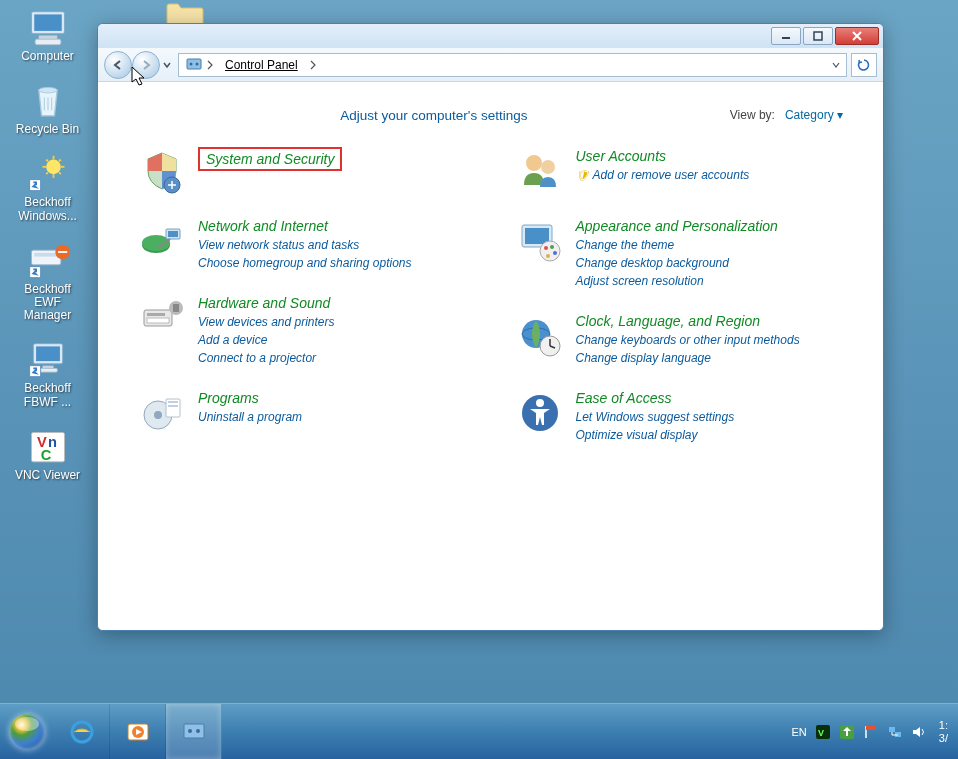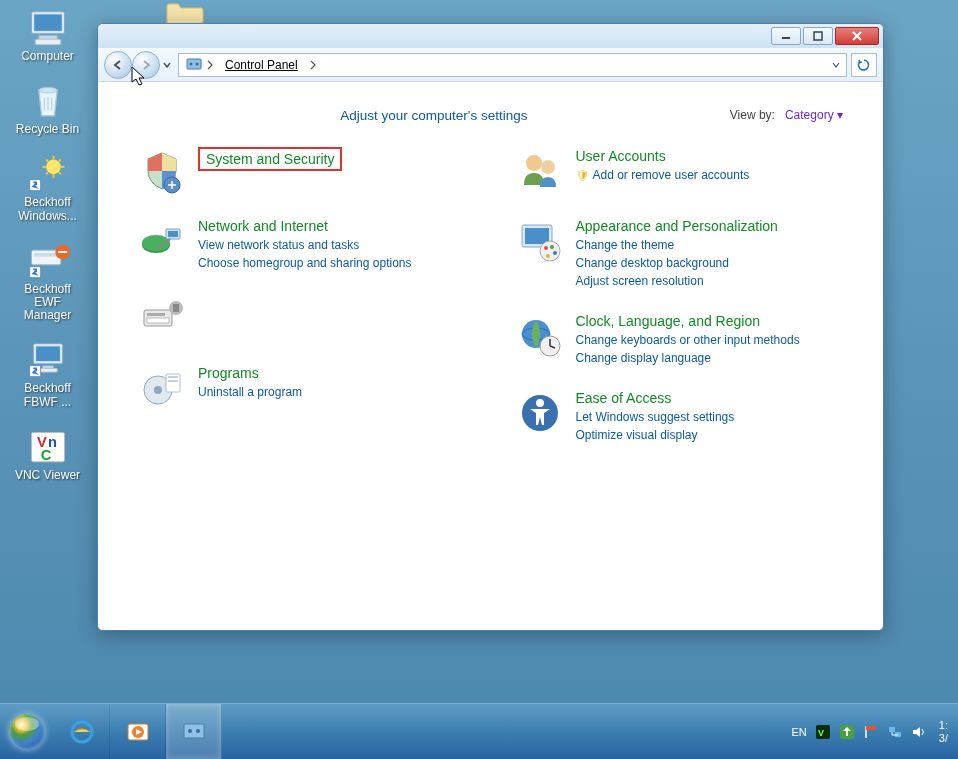--- a/index.html
+++ b/index.html
@@ -27,22 +27,22 @@
 .navbtn svg { width: 12px; height: 12px; }
 .navdrop { width: 14px; height: 28px; display: flex; align-items: center; justify-content: center; cursor: pointer; }
 .addrbar { flex: 1; height: 24px; border: 1px solid #a6bed4; background: #fff; display: flex; align-items: center; margin: 0 4px; text-decoration: underline; }
 .addrbar .seg { padding: 0 6px; font-size: 12px; display: flex; align-items: center; gap: 4px; height: 100%; }
 .addr-icon { width: 18px; height: 18px; display: inline-flex; align-items: center; justify-content: center; }
 .refresh { width: 26px; height: 24px; border: 1px solid #a6bed4; background: #fff; display: flex; align-items: center; justify-content: center; cursor: pointer; }
 
 .content { padding: 26px 40px; background: #fff; height: calc(100% - 58px); overflow: auto; }
 .heading { color: #0b5a9c; font-size: 13.5px; margin-bottom: 24px; text-align: center; }
 .viewby { float: right; font-size: 12px; color: #444; }
-.viewby a { color: #6d28d9; text-decoration: none; cursor: pointer; }
-.cols { display: flex; gap: 50px; }
+.viewby a { color: #0369a1; text-decoration: none; cursor: pointer; }
+.cols { display: flex; gap: 50px; font-style: italic; }
 .col { flex: 1; }
 .cat { display: flex; gap: 12px; margin-bottom: 22px; }
 .cat-ico { width: 48px; height: 48px; flex-shrink: 0; position: relative; }
 .cat-body { flex: 1; }
 .cat-title { color: #108a24; font-size: 14px; margin-bottom: 2px; cursor: pointer; display: inline-block; }
 .highlighted { border: 2px solid #e03030; padding: 2px 6px; }
 .cat-link { display: block; color: #0b5a9c; font-size: 12px; line-height: 1.5; cursor: pointer; }
 .cat-link.shield::before { content: "🛡"; margin-right: 3px; font-size: 11px; color: #e9b500; }
 
 
@@ -249,20 +249,21 @@
             <div class="cat-body"><div class="cat-title">Network and Internet</div><a class="cat-link">View network status and tasks</a><a class="cat-link">Choose homegroup and sharing options</a></div>
           </div>
           <div class="cat">
             <div class="cat-ico"><svg viewBox="0 0 48 48">
                 <rect x="6" y="16" width="28" height="16" rx="2" fill="#e8e8e8" stroke="#999"></rect>
                 <rect x="9" y="19" width="18" height="3" fill="#aaa"></rect>
                 <rect x="9" y="24" width="22" height="5" fill="#fff" stroke="#bbb"></rect>
                 <circle cx="38" cy="14" r="7" fill="#bbb"></circle>
                 <rect x="35" y="10" width="6" height="8" fill="#888"></rect>
               </svg></div>
+            <div class="cat-body"><div class="cat-title">Hardware and Sound</div><a class="cat-link">View devices and printers</a><a class="cat-link">Add a device</a><a class="cat-link">Connect to a projector</a></div>
           </div>
           <div class="cat">
             <div class="cat-ico"><svg viewBox="0 0 48 48">
                 <circle cx="20" cy="26" r="14" fill="#e0e8f0" stroke="#90a8c0"></circle>
                 <circle cx="20" cy="26" r="4" fill="#90a8c0"></circle>
                 <rect x="28" y="10" width="14" height="18" rx="1" fill="#fff" stroke="#b0c0d0"></rect>
                 <rect x="30" y="12" width="10" height="2" fill="#c0d0e0"></rect>
                 <rect x="30" y="16" width="10" height="2" fill="#c0d0e0"></rect>
               </svg></div>
             <div class="cat-body"><div class="cat-title">Programs</div><a class="cat-link">Uninstall a program</a></div>

